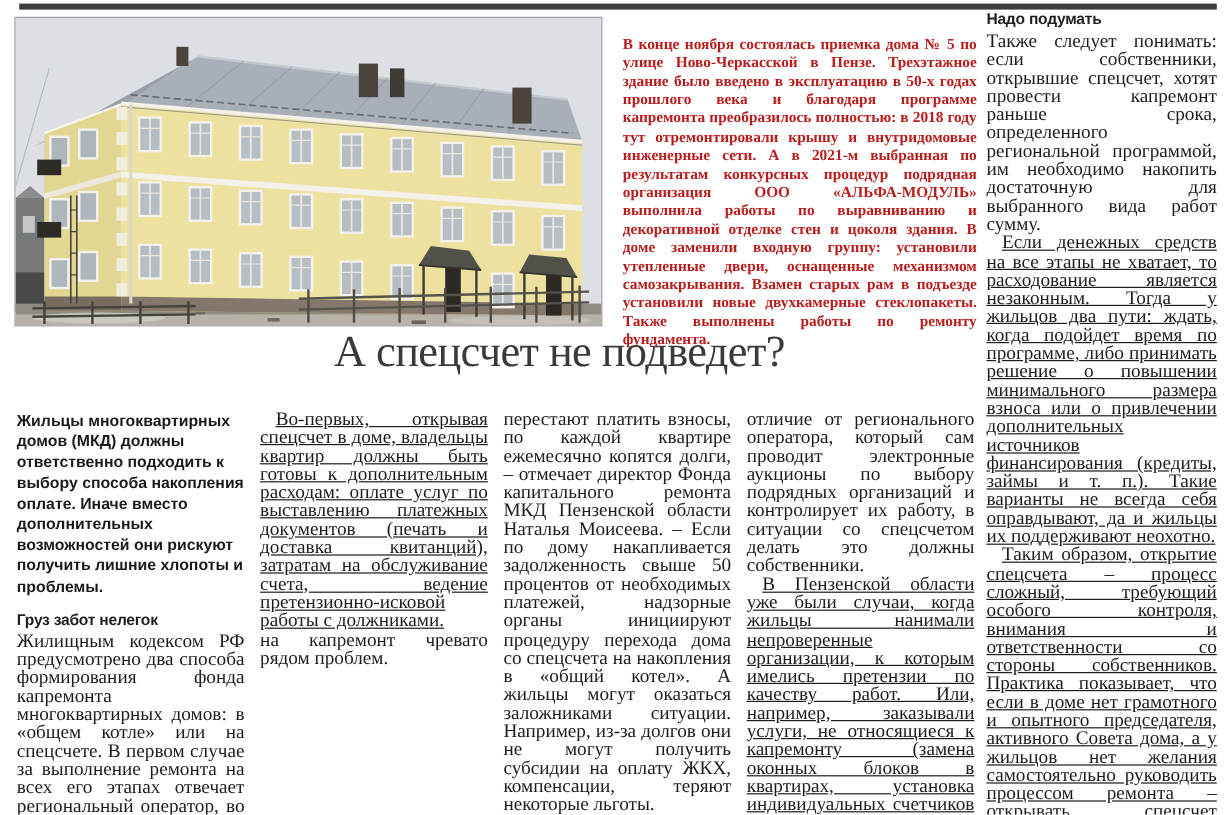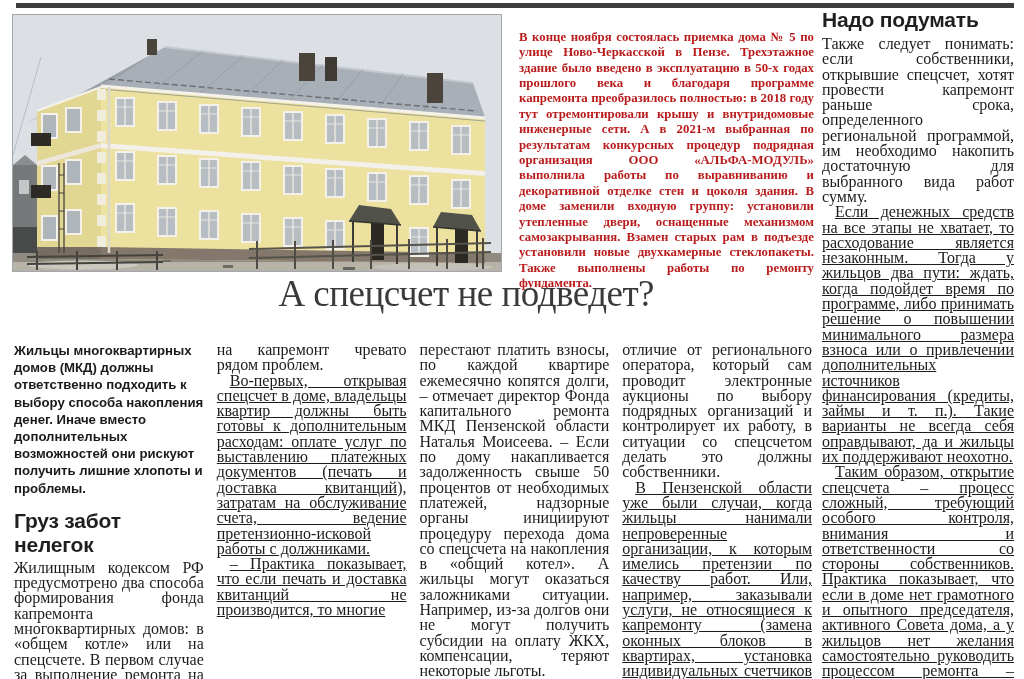--- a/index.html
+++ b/index.html
@@ -22,21 +22,21 @@
   .col{flex:1 1 0;min-width:0;}
   .right-col{position:absolute;left:822px;top:8px;width:192px;}
   .body{margin:0;font-size:16px;line-height:15.3px;text-align:justify;color:#1c1c1c;}
   .indent{text-indent:13px;text-decoration:underline;}
   .lead{
     margin:0;font-family:"Liberation Sans", sans-serif;font-weight:bold;
     font-size:13.2px;line-height:17.2px;text-align:left;color:#1a1a1a;
   }
   .subhead{
     margin:12px 0 3px 0;font-family:"Liberation Sans", sans-serif;
-    font-size:21px;font-weight:bold;color:#1f1f1f;letter-spacing:-0.2px;
+    font-size:13px;font-weight:bold;color:#1f1f1f;letter-spacing:-0.2px;
   }
   .right-col .subhead{margin:0 0 4px 0;}
   .byline-rule{width:118px;margin:12px 0 5px auto;border:0;border-top:1px solid #6e6e6e;}
   .byline{margin:16px;font-style:italic;font-size:12.4px;line-height:15.6px;color:#222;}
 </style>
 </head>
 <body>
 
 <div class="page">
 
@@ -186,29 +186,28 @@
     </svg>
   </figure>
 
   <p class="intro">В конце ноября состоялась приемка дома № 5 по улице Ново-Черкасской в Пензе. Трехэтажное здание было введено в эксплуатацию в 50-х годах прошлого века и благодаря программе капремонта преобразилось полностью: в 2018 году тут отремонтировали крышу и внутридомовые инженерные сети. А в 2021-м выбранная по результатам конкурсных процедур подрядная организация ООО «АЛЬФА-МОДУЛЬ» выполнила работы по выравниванию и декоративной отделке стен и цоколя здания. В доме заменили входную группу: установили утепленные двери, оснащенные механизмом самозакрывания. Взамен старых рам в подъезде установили новые двухкамерные стеклопакеты. Также выполнены работы по ремонту фундамента.</p>
 
   <h1 class="headline">А спецсчет не подведет?</h1>
 
   <div class="body-cols">
 
     <div class="col">
-      <p class="lead">Жильцы многоквартирных домов (МКД) должны ответственно подходить к выбору способа накопления денег. Иначе вместо дополнительных возможностей они рискуют получить лишние хлопоты и проблемы.</p>
+      <p class="lead">Жильцы многоквартирных домов (МКД) должны ответственно подходить к выбору способа накопления оплате. Иначе вместо дополнительных возможностей они рискуют получить лишние хлопоты и проблемы.</p>
       <h2 class="subhead">Груз забот нелегок</h2>
       <p class="body">Жилищным кодексом РФ предусмотрено два способа формирования фонда капремонта многоквартирных домов: в «общем котле» или на спецсчете. В первом случае за выполнение ремонта на всех его этапах отвечает региональный оператор, во втором – сами собственники. Но, как показывает практика, решение самостоятельно копить</p>
     </div>
 
     <div class="col">
+      <p class="body indent">Во-первых, открывая спецсчет в доме, владельцы квартир должны быть готовы к дополнительным расходам: оплате услуг по выставлению платежных документов (печать и доставка квитанций), затратам на обслуживание счета, ведение претензионно-исковой работы с должниками.</p>
       <p class="body">на капремонт чревато рядом проблем.</p>
-      <p class="body indent">Во-первых, открывая спецсчет в доме, владельцы квартир должны быть готовы к дополнительным расходам: оплате услуг по выставлению платежных документов (печать и доставка квитанций), затратам на обслуживание счета, ведение претензионно-исковой работы с должниками.</p>
-      <p class="body indent">– Практика показывает, что если печать и доставка квитанций не производится, то многие</p>
     </div>
 
     <div class="col">
       <p class="body">перестают платить взносы, по каждой квартире ежемесячно копятся долги, – отмечает директор Фонда капитального ремонта МКД Пензенской области Наталья Моисеева. – Если по дому накапливается задолженность свыше 50 процентов от необходимых платежей, надзорные органы инициируют процедуру перехода дома со спецсчета на накопления в «общий котел». А жильцы могут оказаться заложниками ситуации. Например, из-за долгов они не могут получить субсидии на оплату ЖКХ, компенсации, теряют некоторые льготы.</p>
       <p class="body">Еще один опасный момент – нецелевое расходование средств. В</p>
     </div>
 
     <div class="col">
       <p class="body">отличие от регионального оператора, который сам проводит электронные аукционы по выбору подрядных организаций и контролирует их работу, в ситуации со спецсчетом делать это должны собственники.</p>
       <p class="body indent">В Пензенской области уже были случаи, когда жильцы нанимали непроверенные организации, к которым имелись претензии по качеству работ. Или, например, заказывали услуги, не относящиеся к капремонту (замена оконных блоков в квартирах, установка индивидуальных счетчиков электроэнергии и т. п.). Это квалифицируется как нецелевое расходование денежных средств и строго контролируется надзорными органами.</p>

